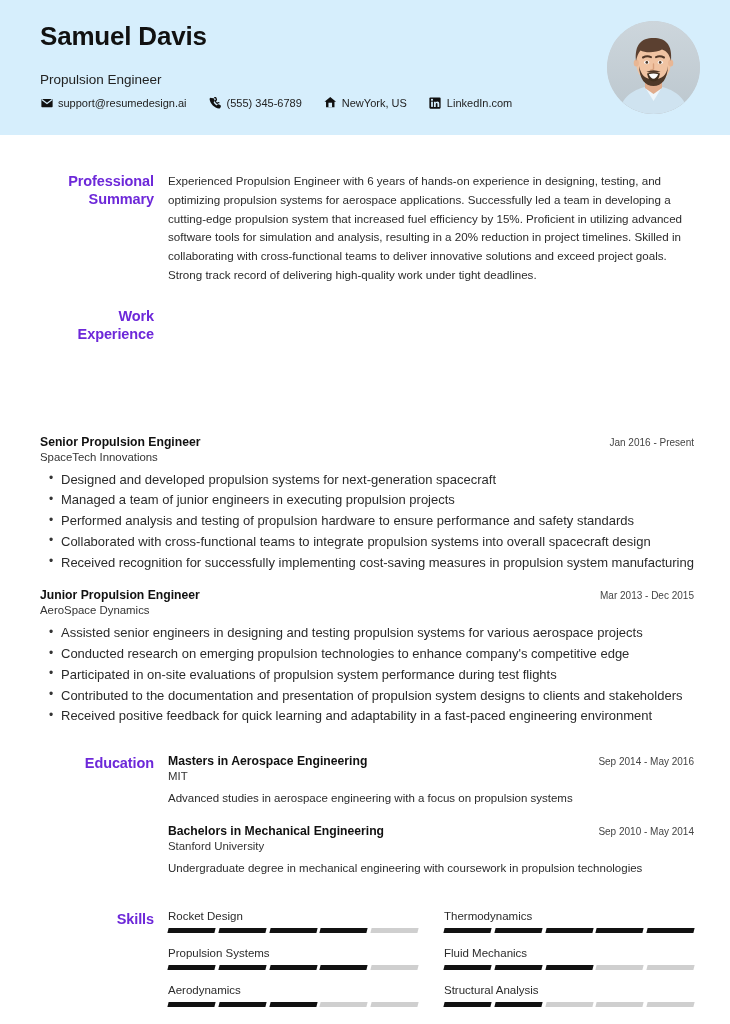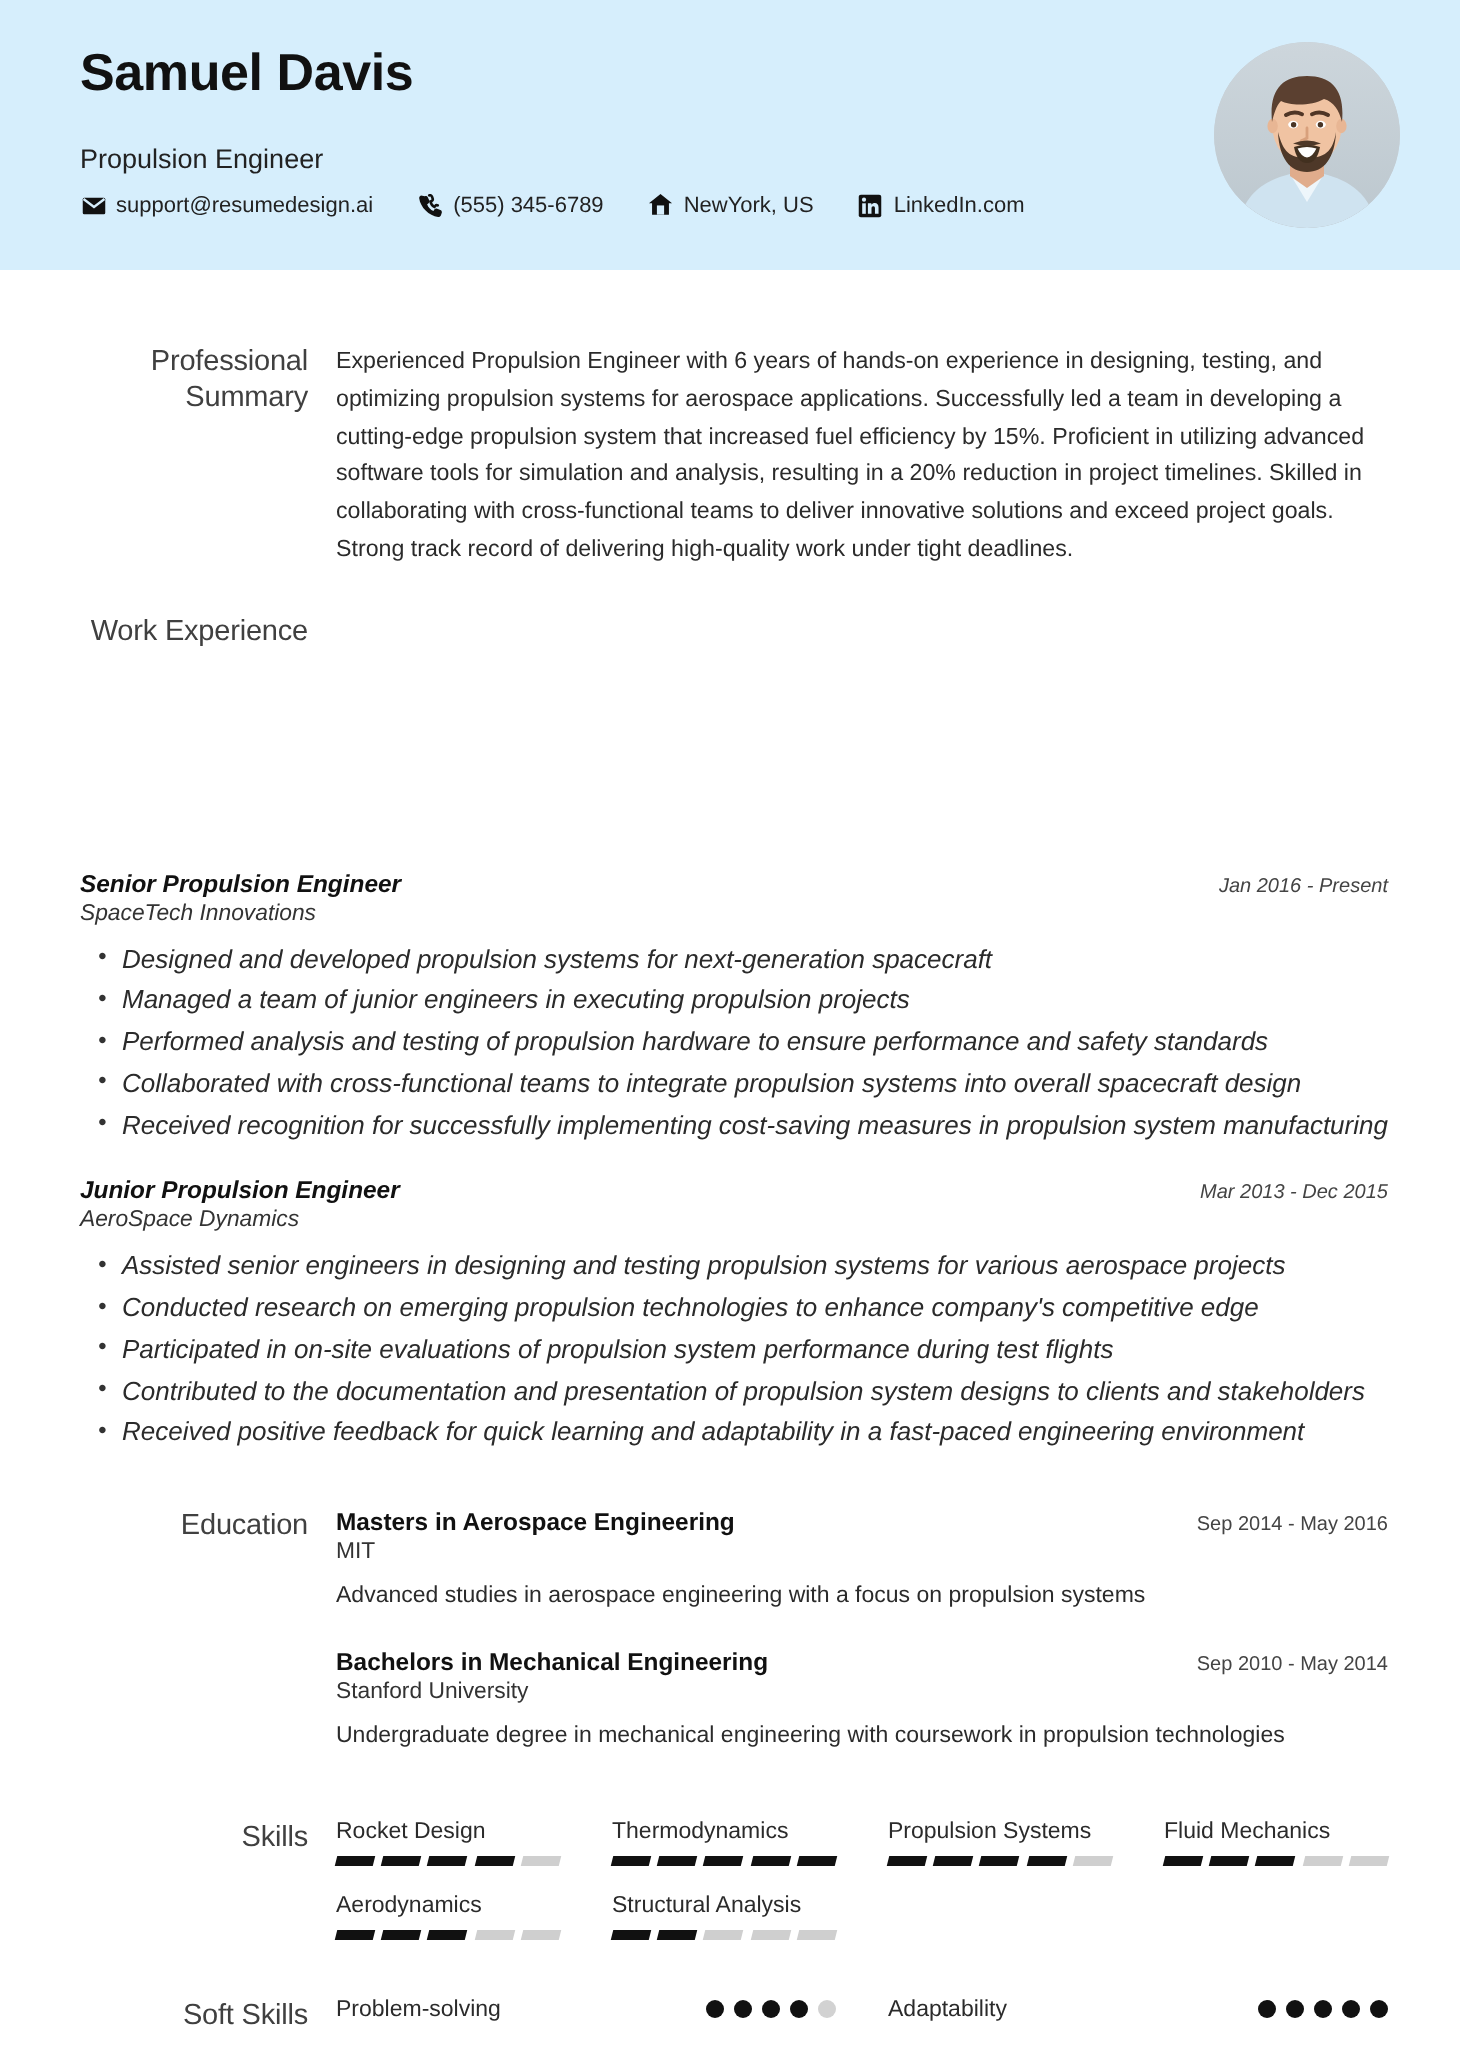--- a/index.html
+++ b/index.html
@@ -78,42 +78,42 @@
     display: flex;
     align-items: flex-start;
     width: 100%;
   }
   .sec-label {
     width: 128px;
     flex: 0 0 128px;
     text-align: right;
     padding-right: 14px;
     font-size: 14.5px;
-    font-weight: normal;
-    color: #404040;
+    font-weight: bold;
+    color: #6d28d9;
     line-height: 1.25;
     letter-spacing: -0.1px;
   }
   .sec-content {
     flex: 1 1 auto;
     min-width: 0;
   }
 
   
   .summary-sec { margin-top: 37px; }
   .summary-text {
     font-size: 11.6px;
     line-height: 1.62;
     color: #2b2b2b;
     text-align: left;
   }
 
   
   .exp-sec { margin-top: 22px; flex-direction: column; }
-  .entry { margin-bottom: 0; font-style: italic; }
+  .entry { margin-bottom: 0; }
   .entry + .entry { margin-top: 16px; }
   .entry-head {
     display: flex;
     justify-content: space-between;
     align-items: baseline;
   }
   .entry-role {
     font-size: 12.2px;
     font-weight: bold;
     color: #111;
@@ -158,21 +158,21 @@
     font-size: 11.5px;
     line-height: 1.5;
     color: #2b2b2b;
     margin-top: 8px;
   }
 
   
   .skills-sec { margin-top: 32px; }
   .skill-grid {
     display: grid;
-    grid-template-columns: 1fr 1fr 1fr 1fr;
+    grid-template-columns: 1fr 1fr;
     column-gap: 26px;
     row-gap: 14px;
   }
   .skill-item { }
   .skill-name {
     font-size: 11.5px;
     color: #2b2b2b;
     margin-bottom: 6px;
   }
   .bar {

